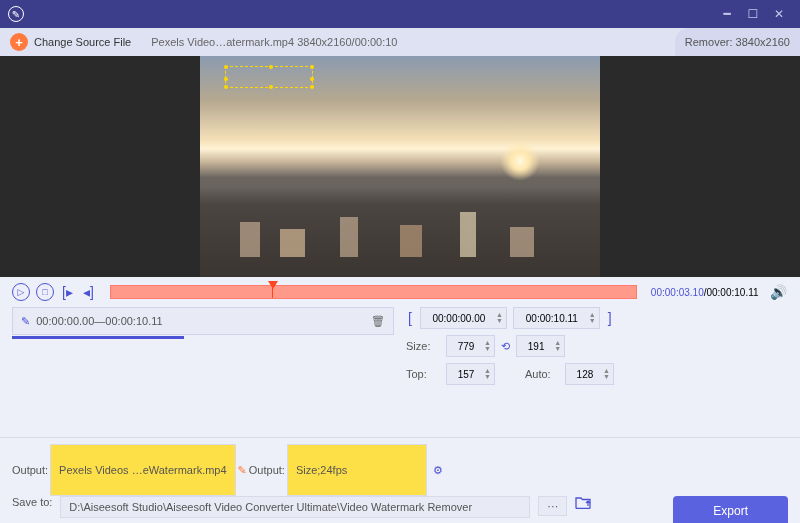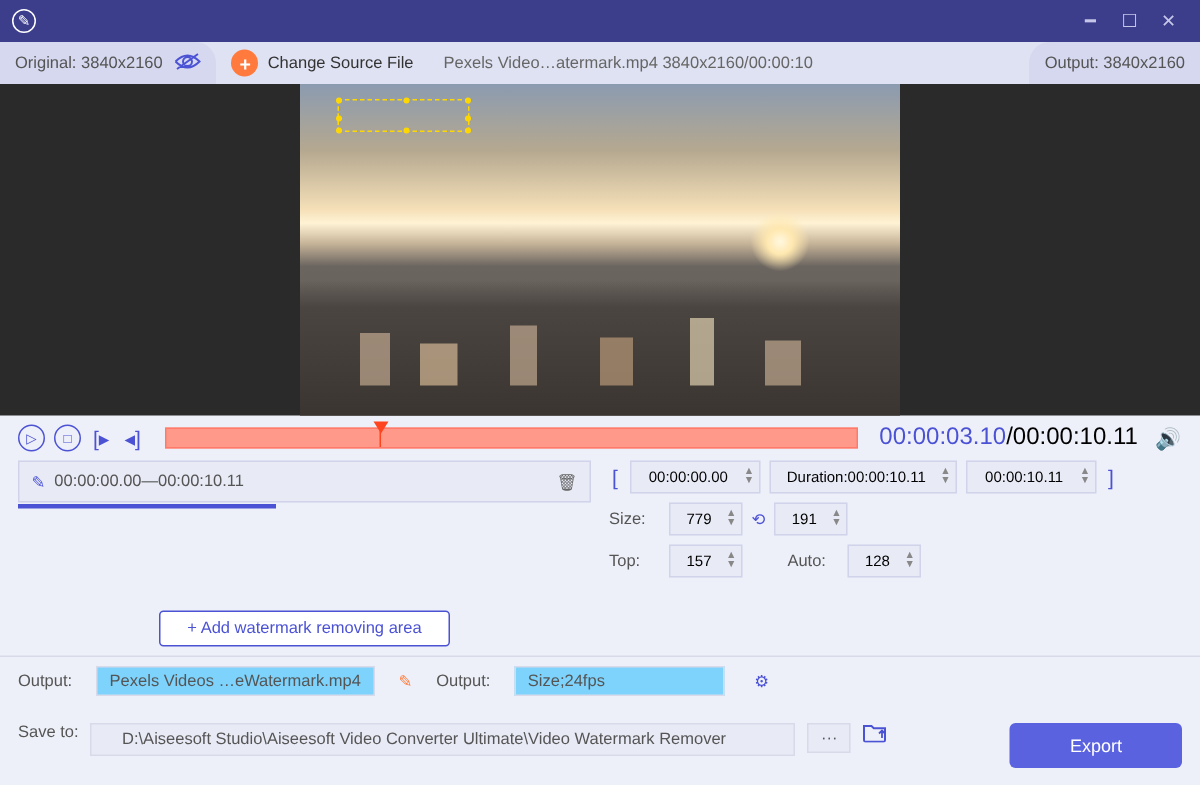--- a/index.html
+++ b/index.html
@@ -22,73 +22,65 @@
 .town{position:absolute;bottom:0;left:0;right:0;height:90px;background:linear-gradient(180deg,transparent 0%,#4a4540 20%,#3a3530 100%)}
 .bld{position:absolute;bottom:20px;background:#c0a890;opacity:0.7}
 .sel{position:absolute;border:1px dashed #ffd700;top:10px;left:25px;width:88px;height:22px}
 .hdl{position:absolute;width:4px;height:4px;background:#ffd700;border-radius:50%}
 .controls{height:30px;display:flex;align-items:center;padding:0 12px;gap:6px;font-size:11px}
 .ctlbtn{width:18px;height:18px;border:1.5px solid #4b52d4;border-radius:50%;display:flex;align-items:center;justify-content:center;color:#4b52d4;cursor:pointer;font-size:9px}
 .bracket{color:#4b52d4;font-size:14px;cursor:pointer;padding:0 2px}
 .timeline{flex:1;height:14px;background:#ff9a8a;border:1px solid #ff7a6a;margin:0 8px;position:relative}
 .playhead{position:absolute;left:30%;top:-5px;width:0;height:0;border-left:5px solid transparent;border-right:5px solid transparent;border-top:8px solid #ff4520}
 .playline{position:absolute;left:30%;top:0;bottom:0;width:1px;background:#ff4520;margin-left:4px}
-.timetext{font-size:16px}
+.timetext{font-size:10px}
 .timetext .cur{color:#4b52d4}
 .vol{color:#4b52d4;font-size:14px;margin-left:6px}
 .midrow{display:flex;height:130px;padding:0 12px;gap:12px}
 .leftpanel,.rightpanel{flex:1;display:flex;flex-direction:column}
 .segment{background:#e8eaf6;border:1px solid #d0d3ea;height:28px;display:flex;align-items:center;padding:0 8px;font-size:11px;color:#555}
 .segment .trash{margin-left:auto;color:#666;cursor:pointer}
 .segbar{height:3px;background:#4b52d4;width:45%;margin-top:1px}
 .addbtn{margin-top:auto;align-self:center;border:1px solid #4b52d4;color:#4b52d4;background:#fff;padding:5px 18px;font-size:11px;border-radius:3px;cursor:pointer;margin-bottom:6px}
 .paramrow{display:flex;align-items:center;gap:6px;font-size:11px;color:#555;margin-bottom:6px}
 .paramrow .lbl{width:34px;text-align:left}
 .numinput{display:flex;align-items:center;background:#e8eaf6;border:1px solid #d0d3ea;height:22px;padding:0 3px}
 .numinput input{border:none;background:transparent;width:70px;font-size:10px;text-align:center;outline:none}
 .numinput.sm input{width:32px}
 .spinners{display:flex;flex-direction:column;line-height:6px;color:#888;font-size:7px;cursor:pointer;margin-left:2px}
 .link{color:#4b52d4;font-size:11px}
 .resetbtn{border:1px solid #4b52d4;color:#4b52d4;background:#fff;padding:4px 24px;font-size:11px;border-radius:3px;cursor:pointer;margin-top:8px;align-self:flex-start}
 .bottom{padding:6px 12px;font-size:11px;color:#555;border-top:1px solid #d8daea}
-.outrow{display:flex;align-items:center;gap:16px;margin-bottom:18px}
-.outval{background:#7dd3fc;padding:3px 8px;border:1px solid #d8daea}
+.outrow{display:flex;align-items:center;gap:2px;margin-bottom:0}
+.outval{background:#fde047;padding:19px 8px;border:1px solid #d8daea}
 .pencil{color:#ff7a3c;cursor:pointer}
 .gear{color:#4b52d4;cursor:pointer;margin-left:4px}
 .saverow{display:flex;align-items:flex-start;gap:8px}
-.pathbox{flex:1;background:#e8eaf6;padding:4px 20px;border:1px solid #d8daea;max-width:470px}
+.pathbox{flex:1;background:#e8eaf6;padding:4px 8px;border:1px solid #d8daea;max-width:470px}
 .dots{background:#e8eaf6;padding:3px 8px;border:1px solid #d8daea;cursor:pointer}
 .folder{color:#4b52d4;cursor:pointer;font-size:14px}
 .export{margin-left:auto;background:#5b62e0;color:#ffffff;border:none;padding:8px 40px;border-radius:4px;font-size:12px;cursor:pointer}
 </style>
 </head>
 <body>
 
 <div class="titlebar">
   <div class="logo">✎</div>
   <div class="spacer"></div>
   <div class="winbtn">━</div>
   <div class="winbtn">☐</div>
   <div class="winbtn">✕</div>
 </div>
 
 <div class="toolbar">
-  <div class="left">
-    <span>Original: 3840x2160</span>
-    <span class="eye">
-      <svg width="18" height="12" viewBox="0 0 18 12">
-          <path d="M1 6 Q9 -2 17 6 Q9 14 1 6 M9 3 A3 3 0 1 0 9 9 A3 3 0 1 0 9 3 M2 11 L16 1" stroke="#4b52d4" stroke-width="1.3" fill="none"></path>
-        </svg>
-    </span>
-  </div>
   <div class="plus">+</div>
   <span class="change">Change Source File</span>
   <span class="info">Pexels Video…atermark.mp4    3840x2160/00:00:10</span>
   <div class="right">
-    <span>Output: 3840x2160</span>
+    <span>Remover: 3840x2160</span>
   </div>
 </div>
 
 <div class="preview">
   <div class="video">
     <div class="sun"></div>
     <div class="town">
       <div class="bld" style="left:40px;width:20px;height:35px"></div>
       <div class="bld" style="left:80px;width:25px;height:28px;background:#d4b896"></div>
       <div class="bld" style="left:140px;width:18px;height:40px"></div>
@@ -127,34 +119,26 @@
 <div class="midrow">
   <div class="leftpanel">
     <div class="segment">
       <span style="color:#4b52d4;margin-right:6px">✎</span>
       <span>00:00:00.00</span>
         <span> — </span>
         <span>00:00:10.11</span>
       <span class="trash">🗑</span>
     </div>
     <div class="segbar"></div>
-    <button class="addbtn">+ <span>Add watermark removing area</span></button>
   </div>
   <div class="rightpanel">
     <div class="paramrow">
       <span class="bracket">[</span>
       <div class="numinput">
           <input value="00:00:00.00" style="">
-          <div class="spinners">
-            <span>▲</span>
-            <span>▼</span>
-          </div>
-        </div>
-      <div class="numinput">
-          <input style="width: 108px;" value="Duration:00:00:10.11">
           <div class="spinners">
             <span>▲</span>
             <span>▼</span>
           </div>
         </div>
       <div class="numinput">
           <input value="00:00:10.11" style="">
           <div class="spinners">
             <span>▲</span>
             <span>▼</span>

